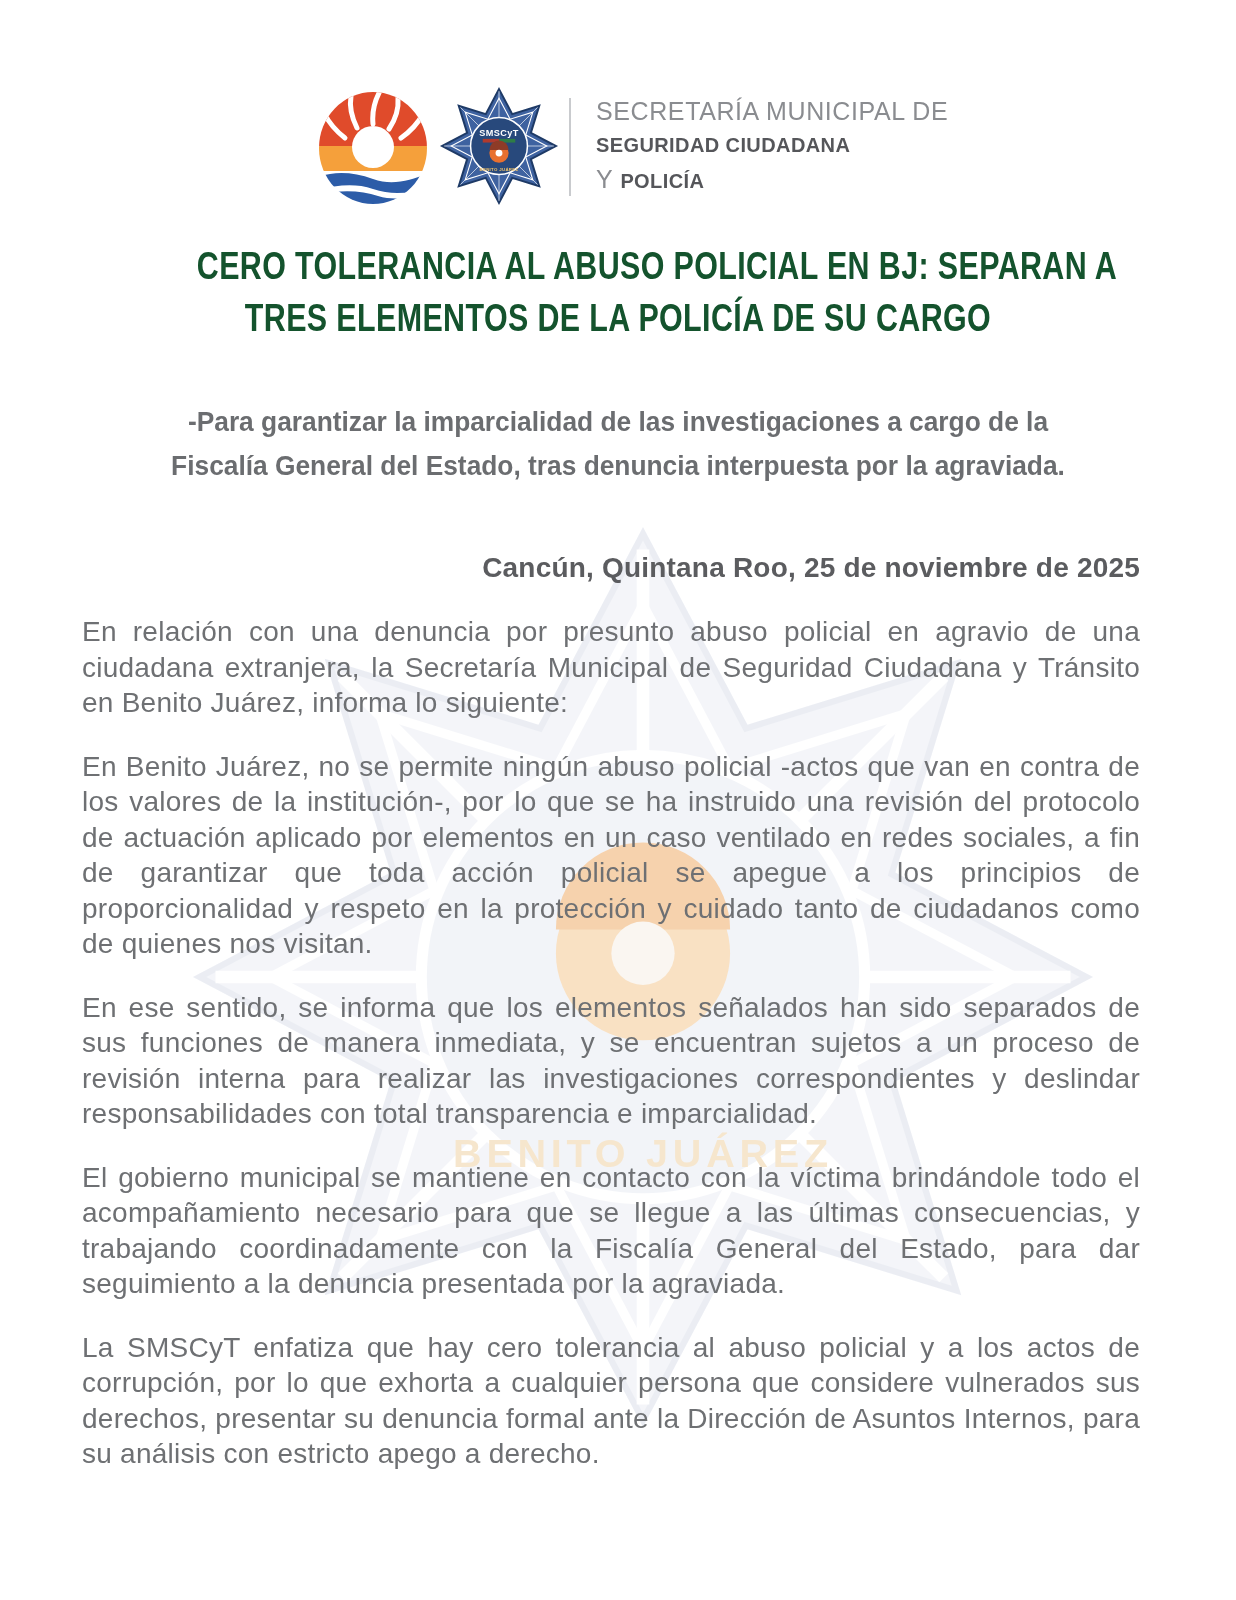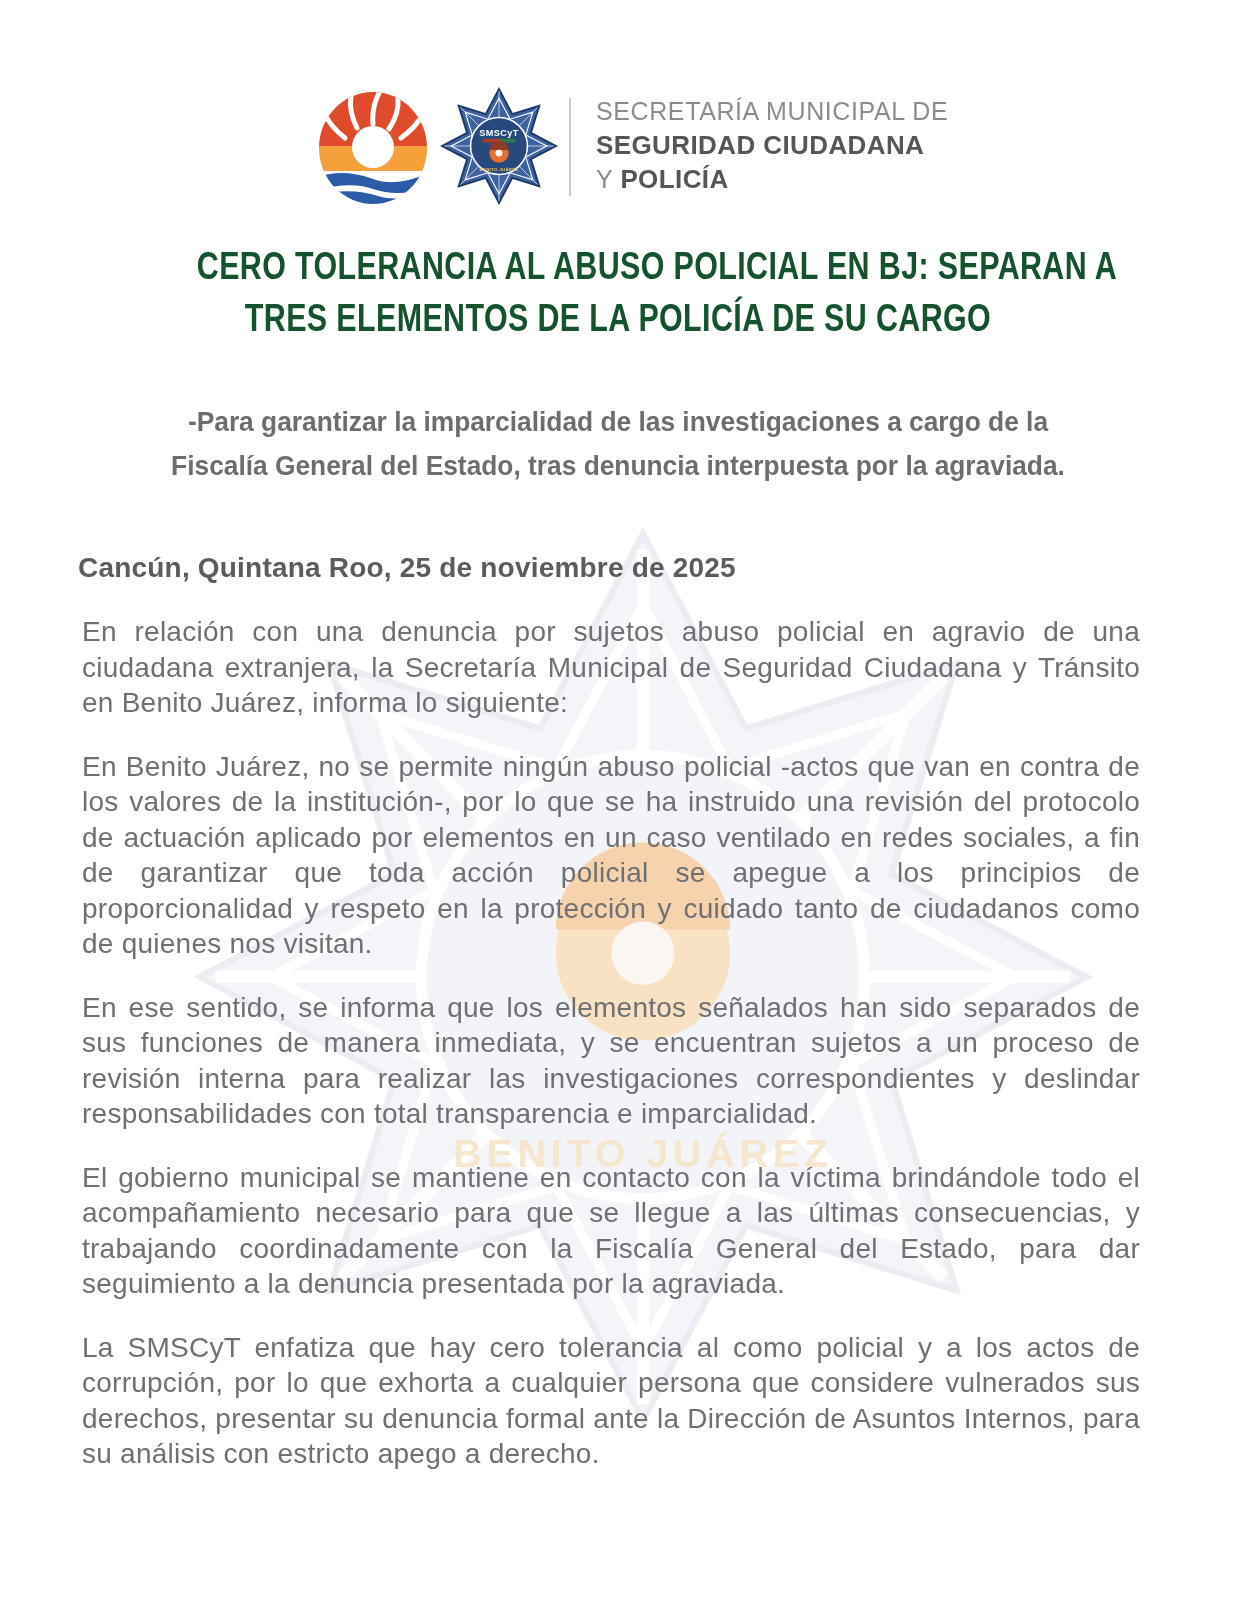--- a/index.html
+++ b/index.html
@@ -19,21 +19,21 @@
   .sun-logo   { position:absolute; left:316px; top:88px; }
   .badge-logo { position:absolute; left:438px; top:82px; }
   .header-divider {
     position:absolute; left:569px; top:98px;
     width:2px; height:98px; background:#c9cbce;
   }
   .org-name {
     position:absolute; left:596px; top:94px;
     color:#8a8c90; font-size:25px; line-height:34px; letter-spacing:0.6px;
   }
-  .org-name .l2, .org-name .l3 b { font-weight:bold; color:#55565a; font-size:26px; letter-spacing:0.4px; }
+  .org-name .l2, .org-name .l3 b { font-weight:bold; color:#55565a; font-size:20px; letter-spacing:0.4px; }
   .org-name .l3 { color:#8a8c90; }
 
   
   .title {
     position:absolute; top:240px; left:78px; width:1080px;
     text-align:center; color:#14532d; margin:0;
   }
   .title-line {
     font-size:39px; font-weight:bold; line-height:52px;
     white-space:nowrap; transform:scaleX(0.78); transform-origin:50% 50%;
@@ -46,21 +46,21 @@
     text-align:center; color:#6b6d70; margin:0;
   }
   .subtitle-line {
     font-size:28px; font-weight:bold; line-height:44px;
     white-space:nowrap; transform:scaleX(0.94); transform-origin:50% 50%;
   }
 
   
   .dateline {
     position:absolute; top:552px; left:78px; width:1062px;
-    text-align:left; font-weight:bold; font-size:28px;
+    text-align:right; font-weight:bold; font-size:28px;
     color:#5b5c5f; margin:0; letter-spacing:0.2px;
   }
 
   
   .body-text {
     position:absolute; top:614px; left:82px; width:1058px;
   }
   .para {
     margin:0 0 28px 0; text-align:justify;
     font-size:28px; line-height:35.5px; color:#6e7073;
@@ -158,20 +158,20 @@
   </h1>
 
   <div class="subtitle">
     <div class="subtitle-line">-Para garantizar la imparcialidad de las investigaciones a cargo de la</div>
     <div class="subtitle-line">Fiscalía General del Estado, tras denuncia interpuesta por la agraviada.</div>
   </div>
 
   <p class="dateline">Cancún, Quintana Roo, 25 de noviembre de 2025</p>
 
   <div class="body-text">
-    <p class="para">En relación con una denuncia por sujetos abuso policial en agravio de una ciudadana extranjera, la Secretaría Municipal de Seguridad Ciudadana y Tránsito en Benito Juárez, informa lo siguiente:</p>
+    <p class="para">En relación con una denuncia por presunto abuso policial en agravio de una ciudadana extranjera, la Secretaría Municipal de Seguridad Ciudadana y Tránsito en Benito Juárez, informa lo siguiente:</p>
     <p class="para">En Benito Juárez, no se permite ningún abuso policial -actos que van en contra de los valores de la institución-, por lo que se ha instruido una revisión del protocolo de actuación aplicado por elementos en un caso ventilado en redes sociales, a fin de garantizar que toda acción policial se apegue a los principios de proporcionalidad y respeto en la protección y cuidado tanto de ciudadanos como de quienes nos visitan.</p>
     <p class="para">En ese sentido, se informa que los elementos señalados han sido separados de sus funciones de manera inmediata, y se encuentran sujetos a un proceso de revisión interna para realizar las investigaciones correspondientes y deslindar responsabilidades con total transparencia e imparcialidad.</p>
     <p class="para">El gobierno municipal se mantiene en contacto con la víctima brindándole todo el acompañamiento necesario para que se llegue a las últimas consecuencias, y trabajando coordinadamente con la Fiscalía General del Estado, para dar seguimiento a la denuncia presentada por la agraviada.</p>
-    <p class="para">La SMSCyT enfatiza que hay cero tolerancia al como policial y a los actos de corrupción, por lo que exhorta a cualquier persona que considere vulnerados sus derechos, presentar su denuncia formal ante la Dirección de Asuntos Internos, para su análisis con estricto apego a derecho.</p>
+    <p class="para">La SMSCyT enfatiza que hay cero tolerancia al abuso policial y a los actos de corrupción, por lo que exhorta a cualquier persona que considere vulnerados sus derechos, presentar su denuncia formal ante la Dirección de Asuntos Internos, para su análisis con estricto apego a derecho.</p>
   </div>
 
 </div>
 
 </body></html>

